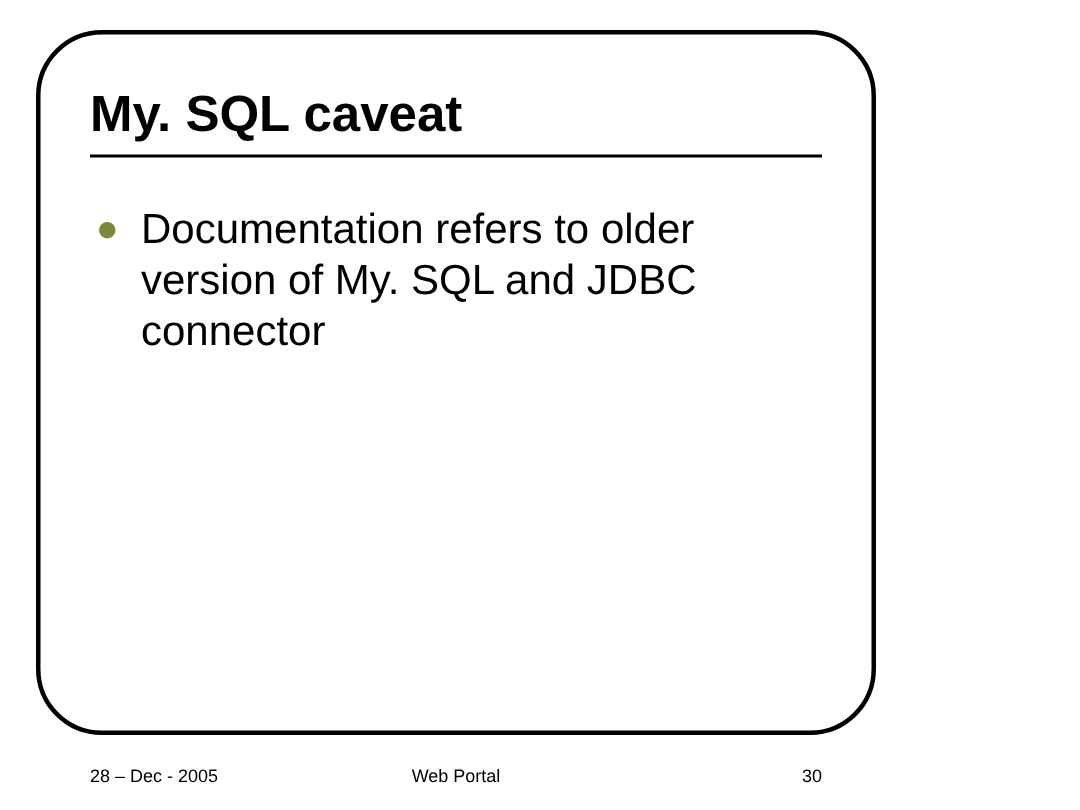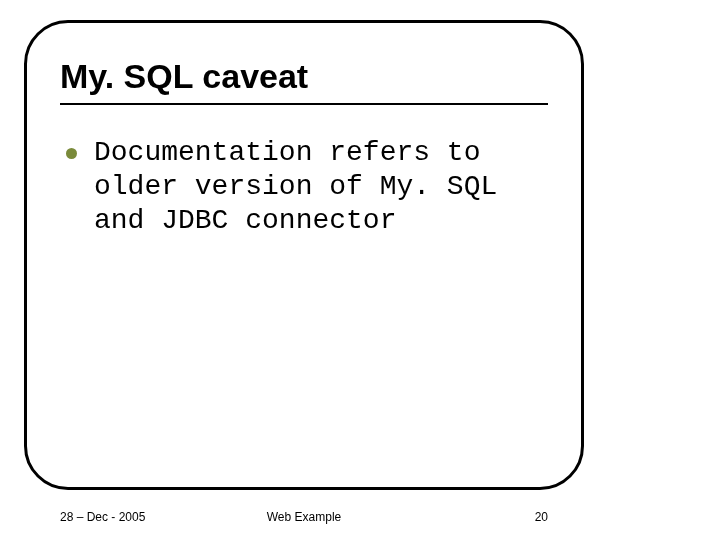--- a/index.html
+++ b/index.html
@@ -50,21 +50,20 @@
     list-style: none;
     margin: 0;
     padding: 0;
   }
   ul.bullets > li {
     position: relative;
     padding-left: 34px;
     font-size: 28px;
     line-height: 1.22;
     margin-bottom: 4px;
-    font-family: Liberation Mono, monospace;
   }
   ul.bullets > li::before {
     content: "";
     position: absolute;
     left: 6px;
     top: 12px;
     width: 11px;
     height: 11px;
     background: #7a8a3a;
     border-radius: 50%;
@@ -92,16 +91,16 @@
   <div class="body">
     <ul class="bullets">
       <li>
         <span>Documentation refers to older version of My. SQL and JDBC connector</span>
       </li>
     </ul>
   </div>
 
   <div class="footer">
     <span class="date">28 – Dec - 2005</span>
-    <span class="center">Web Example</span>
-    <span class="page">20</span>
+    <span class="center">Web Portal</span>
+    <span class="page">30</span>
   </div>
 </div>
 
 </body></html>

